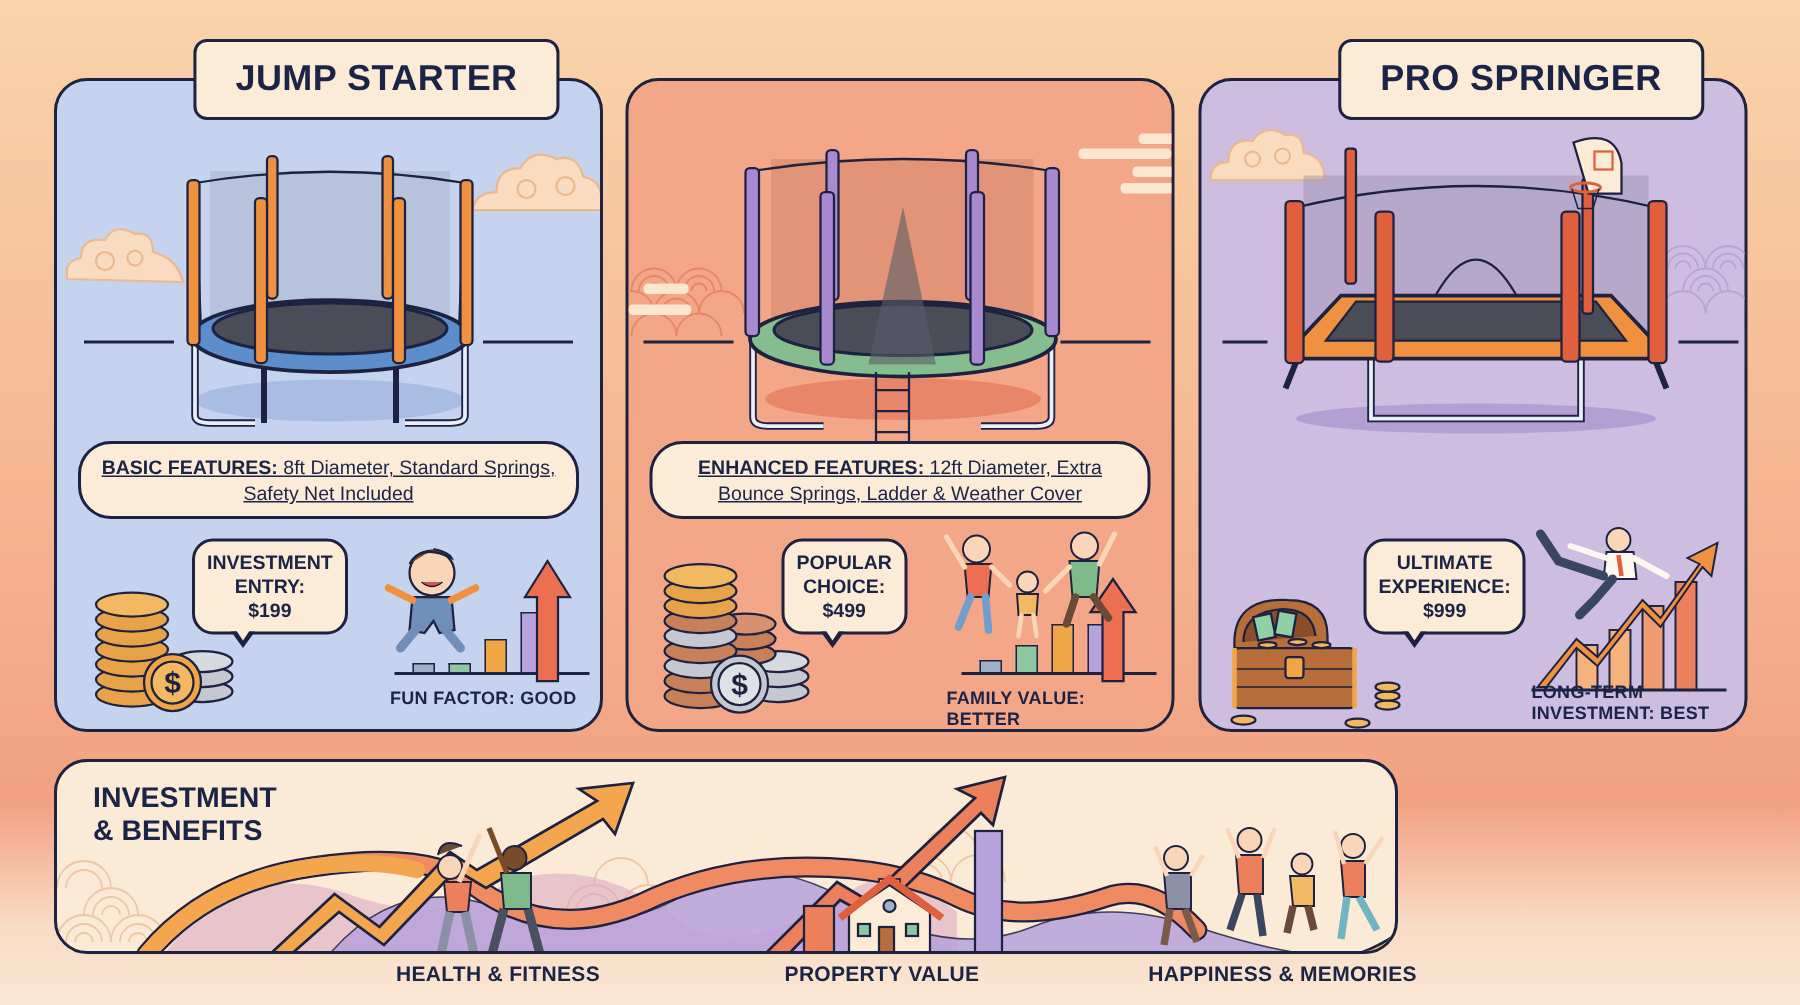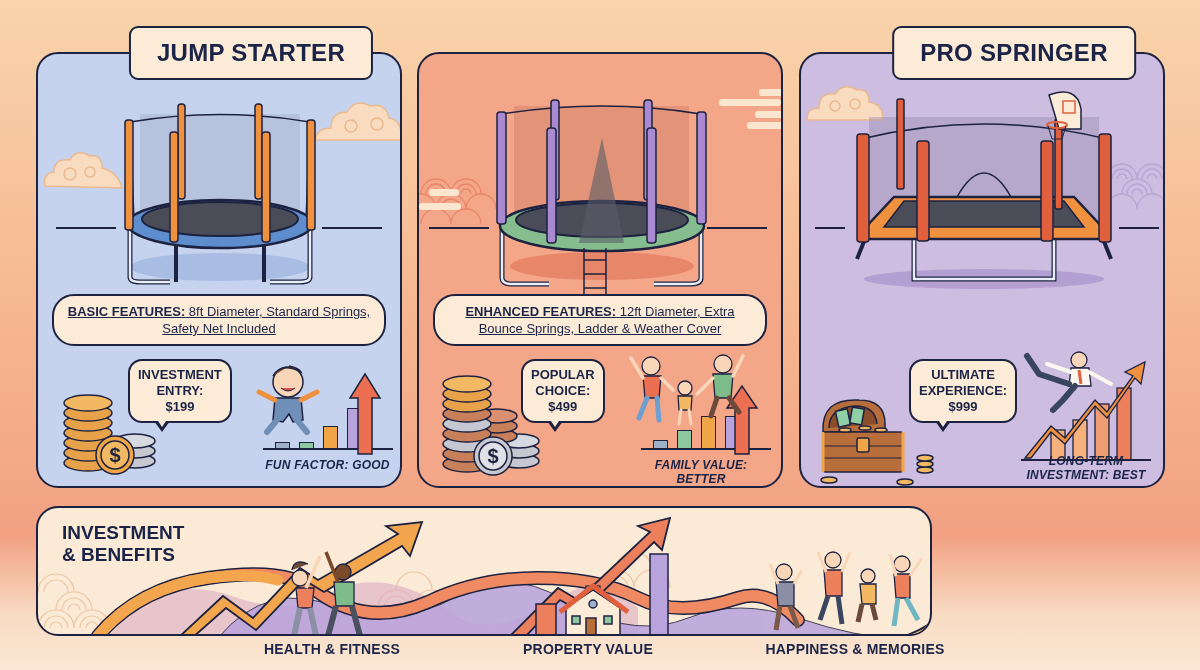--- a/index.html
+++ b/index.html
@@ -67,24 +67,22 @@
     border-top: 11px solid #1d2240;
   }
   .bubble .tail::after {
     content: ""; position: absolute; left: -6px; top: -14px;
     border-left: 6px solid transparent; border-right: 6px solid transparent;
     border-top: 9px solid #fcebd6;
   }
   .caption {
     position: absolute;
     font-size: 12px; font-weight: 700;
-    text-align: center;
     letter-spacing: 0.2px;
     color: #1b2447;
-    font-style: italic;
   }
   .bars { position: absolute; bottom: 36px; height: 90px; width: 130px; border-bottom: 2px solid #1d2240; }
   .bars .bar { position: absolute; bottom: 0; width: 15px; border: 1.5px solid #1d2240; border-bottom: none; }
   .bottom-panel {
     position: absolute;
     left: 36px; top: 506px;
     width: 896px; height: 130px;
     background: #fbead6;
     border: 2.5px solid #1d2240;
     border-radius: 22px;

